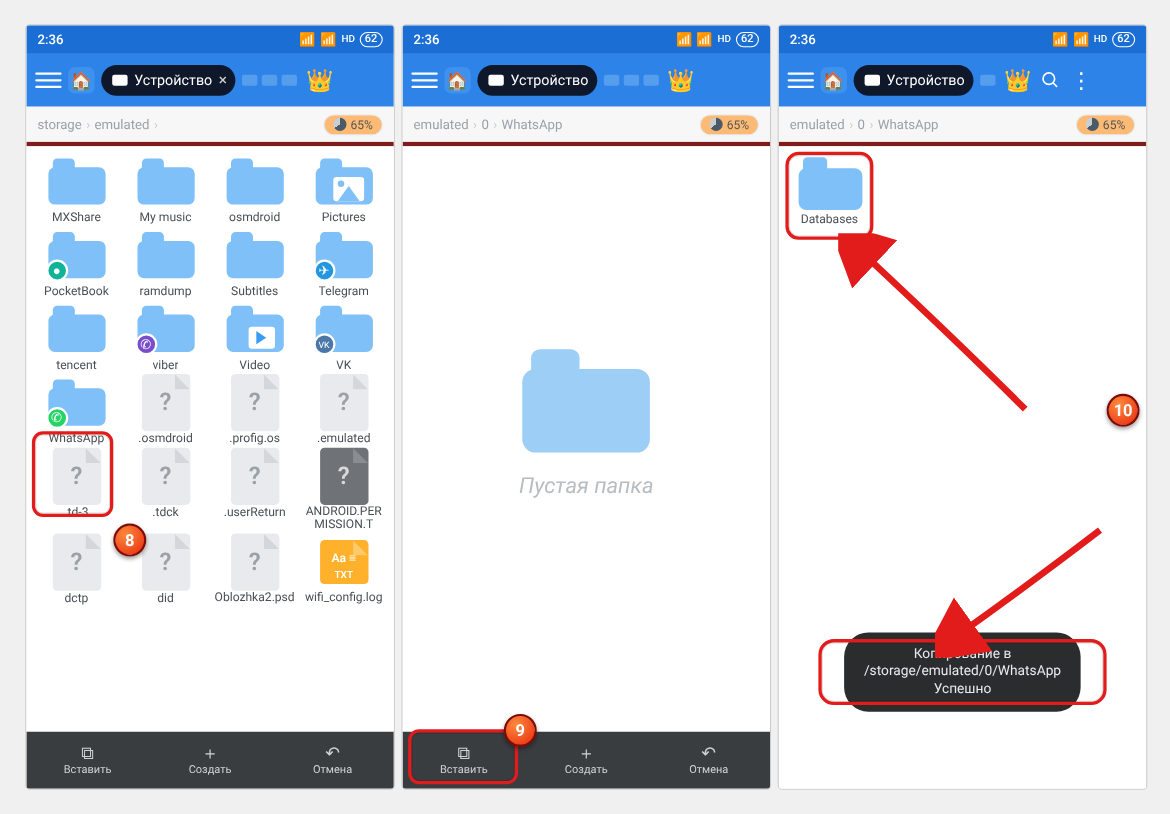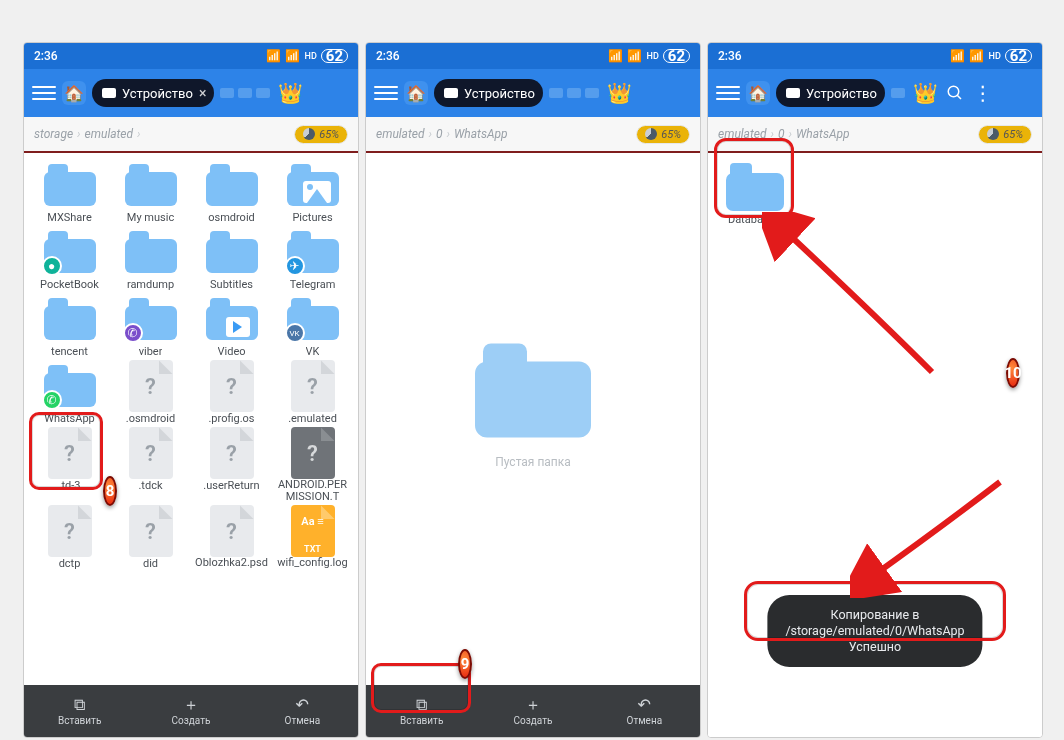--- a/index.html
+++ b/index.html
@@ -14,40 +14,39 @@
   .phone {
     position: absolute;
     width: 336px;
     height: 696px;
     background: #fff;
     border: 1px solid #ccc;
     border-radius: 4px;
     overflow: hidden;
     display: flex;
     flex-direction: column;
-    margin-top: 20px;
   }
   .phone1 { left: 23px; top: 22px; }
   .phone2 { left: 365px; top: 22px; }
   .phone3 { left: 707px; top: 22px; }
 
   
   .statusbar {
     height: 26px;
     background: #1b6fd4;
     color: #fff;
     display: flex;
     align-items: center;
     justify-content: space-between;
     padding: 0 10px;
     font-size: 12px;
     font-weight: 500;
   }
   .status-icons { display: flex; gap: 4px; align-items: center; }
-  .batt-pill { border:1px solid #fff; border-radius:8px; padding:0 4px; font-size:15px; line-height:12px;font-weight:bold; }
+  .batt-pill { border:1px solid #fff; border-radius:8px; padding:0 4px; font-size:10px; line-height:12px; }
 
   
   .appheader {
     height: 48px;
     background: #2d83e8;
     display: flex;
     align-items: center;
     gap: 6px;
     padding: 0 8px;
     color: #fff;
@@ -65,28 +64,28 @@
   }
   .tab-chip .sd-icon { width:14px; height:10px; background:#fff; border-radius:2px; position:relative; }
   .tab-chip .close { font-size:14px; opacity:.8; }
   .tab-ghosts { display:flex; gap:4px; }
   .tab-ghosts span { width:14px; height:10px; background:#66a8f0; border-radius:2px; opacity:.7; }
   .crown { font-size:20px; margin-left:2px; }
   .hicon { width:22px; display:flex; align-items:center; justify-content:center; font-size:18px; }
 
   
   .breadcrumb {
-    height: 36px; background:#f7f7f7; border-bottom:2px solid #7f1d1d;
+    height: 36px; background:#f7f7f7; border-bottom:4px solid #7f1d1d;
     display:flex; align-items:center; gap:4px; padding:0 10px;
-    font-size:12px; color:#9aa1a8;font-style:italic;
+    font-size:12px; color:#9aa1a8;
   }
   .breadcrumb .sep { color:#c8ccd0; }
   .storage-pill {
     margin-left:auto; display:flex; align-items:center; gap:4px;
-    background:#eab308; border:1px solid #e6e8ea; border-radius:12px;
+    background:#fdba74; border:1px solid #e6e8ea; border-radius:12px;
     padding:2px 8px; font-size:11px; color:#555;
   }
   .pie { width:12px; height:12px; border-radius:50%;
     background: conic-gradient(#4b5a68 0 234deg, #c9ced3 234deg 360deg); }
 
   
   .content { flex:1; overflow:hidden; position:relative; background:#fff; }
   .grid { display:grid; grid-template-columns:repeat(4,1fr); gap:4px 2px; padding:8px 6px 2px; }
   .item { display:flex; flex-direction:column; align-items:center; font-size:11px; color:#4a4f55; text-align:center; }
   .item .ico { width:56px; height:48px; position:relative; margin-bottom:2px; display:flex; align-items:center; justify-content:center; }
@@ -107,41 +106,41 @@
     font-size:12px; color:#fff; z-index:2;
   }
 
   
   .file-q { width:44px; height:52px; background:#e8eaed; border-radius:4px; position:relative;
     display:flex; align-items:center; justify-content:center; color:#9aa1a8; font-size:22px; font-weight:600; }
   .file-q::after { content:""; position:absolute; right:0; top:0; width:14px; height:14px; background:#d3d6da;
     clip-path: polygon(0 0, 100% 100%, 0 100%); border-top-right-radius:4px; }
   .file-dark { background:#6f7378; color:#d7d9db; }
   .file-dark::after { background:#8a8e92; }
-  .file-txt { width:44px; height:52px; background:#ffb12b; border-radius:4px; position:relative; display:flex; flex-direction:column; align-items:center; justify-content:flex-end; color:#fff; font-size:9px; font-weight:600; padding-bottom:3px; }
+  .file-txt { width:44px; height:40px; background:#ffb12b; border-radius:4px; position:relative; display:flex; flex-direction:column; align-items:center; justify-content:flex-end; color:#fff; font-size:9px; font-weight:600; padding-bottom:3px; }
   .file-txt::before { content:"Aa ≡"; position:absolute; top:10px; font-size:11px; }
   .file-txt::after { content:""; position:absolute; right:0; top:0; width:14px; height:14px; background:#ffca6b;
     clip-path: polygon(0 0, 100% 100%, 0 100%); }
 
   
   .empty { position:absolute; top:50%; left:50%; transform:translate(-50%,-60%); text-align:center; color:#b8bdc2; }
   .empty .folder.big { margin:0 auto 18px; }
-  .empty .caption { font-size:12px; }
+  .empty .caption { font-size:20px;font-style:italic; }
 
   
   .bottombar {
     height:52px; background:#3a3d40; display:flex; color:#cfd3d7;
   }
   .bbtn { flex:1; display:flex; flex-direction:column; align-items:center; justify-content:center; gap:2px; font-size:10px; }
   .bbtn .bicon { font-size:16px; line-height:16px; }
 
   
   .hl { position:absolute; border:3px solid #e21b1b; border-radius:10px; pointer-events:none;
         box-shadow:0 0 0 1px rgba(0,0,0,.15) inset; }
-  .step { position:absolute; width:14px; height:30px; border-radius:50%;
+  .step { position:absolute; width:30px; height:30px; border-radius:50%;
     background:radial-gradient(circle at 35% 30%, #ff8a3b, #e7280f); border:2px solid #7c0c04;
     color:#fff; font-weight:700; display:flex; align-items:center; justify-content:center;
     font-size:15px; box-shadow:0 2px 4px rgba(0,0,0,.4); }
   .arrow { position:absolute; pointer-events:none; }
 
   
   .toast {
     background:#2a2c2e; color:#e8eaed; padding:12px 18px; border-radius:22px;
     font-size:12.5px; text-align:center; line-height:16px; max-width:260px;
   }

